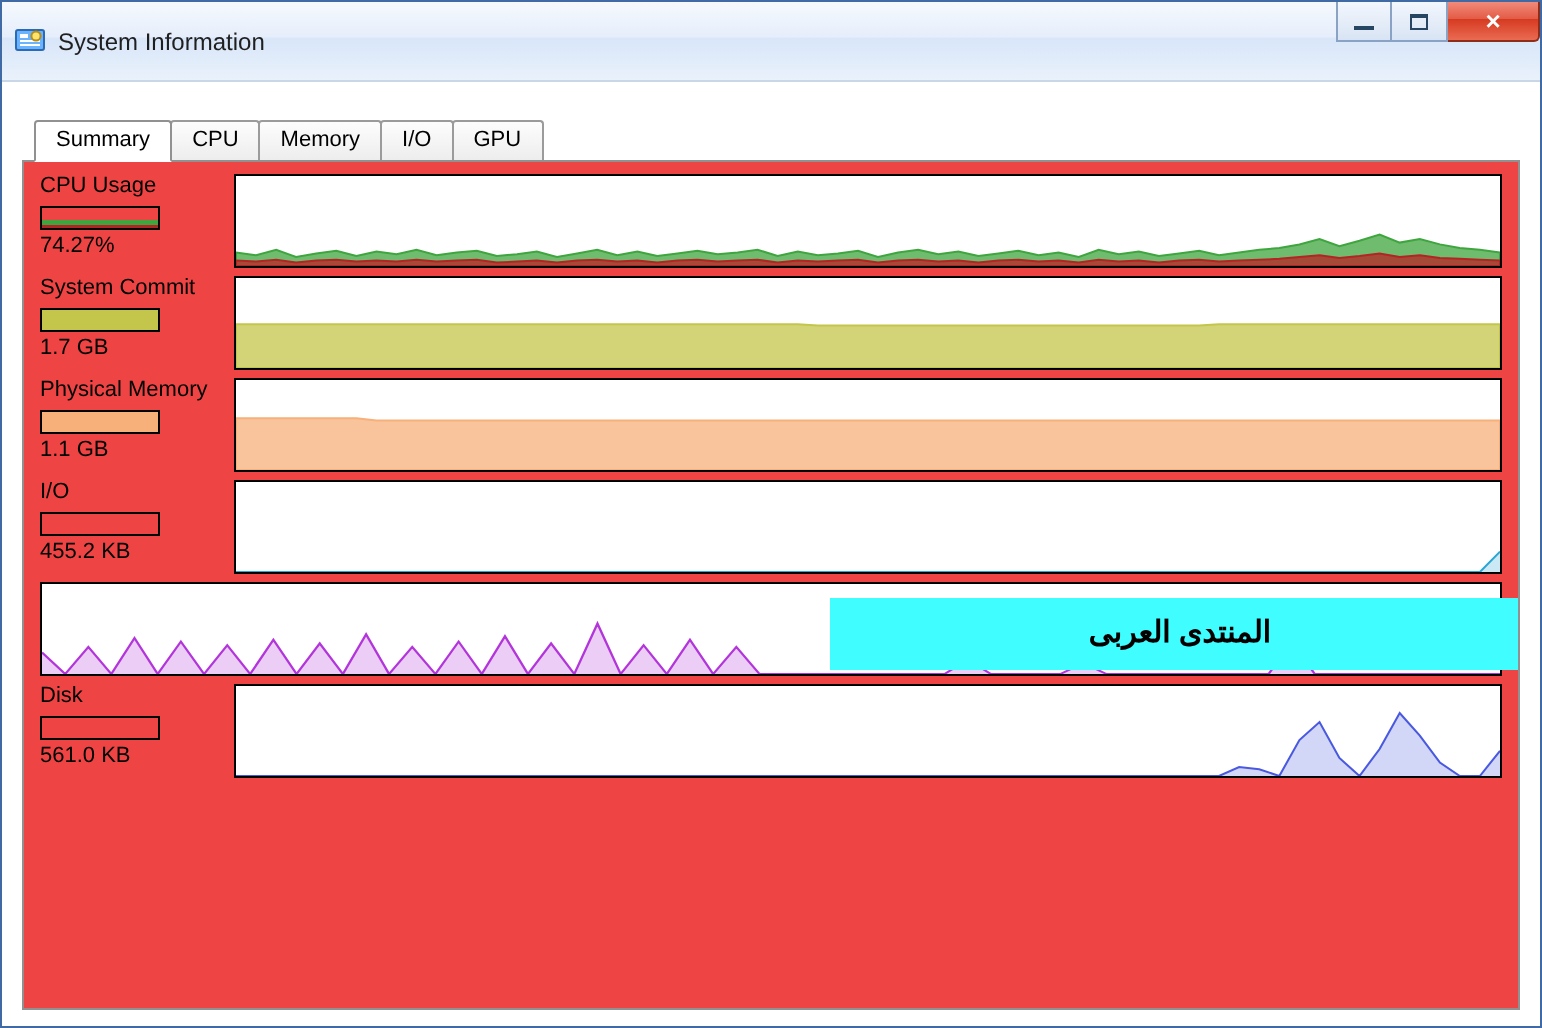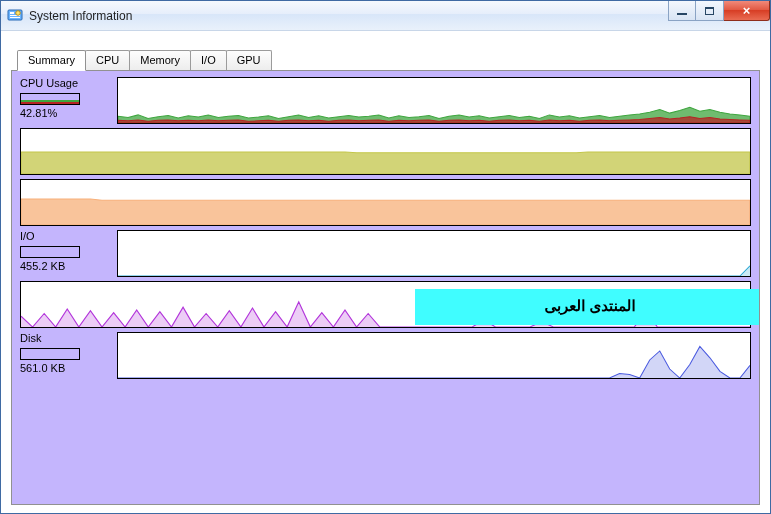--- a/index.html
+++ b/index.html
@@ -1,32 +1,32 @@
 <!DOCTYPE html>
 <html><head>
 <meta charset="utf-8">
 <style>
   * { box-sizing: border-box; }
   html, body { margin:0; padding:0; font-family:"Segoe UI",Tahoma,sans-serif; font-size:11px; background:#fff; }
   .window { width:771px; height:514px; background:#fff; border:1px solid #3f6aa3; display:flex; flex-direction:column; position:relative; }
-  .titlebar { height:30px; background:linear-gradient(to bottom,#f5f9fe 0%,#e6eefb 45%,#d8e6f9 46%,#e9f1fb 100%); display:flex; align-items:center; padding:0 0 0 6px; border-bottom:1px solid #c8d6e8; position:relative; }
+  .titlebar { height:40px; background:linear-gradient(to bottom,#f5f9fe 0%,#e6eefb 45%,#d8e6f9 46%,#e9f1fb 100%); display:flex; align-items:center; padding:0 0 0 6px; border-bottom:1px solid #c8d6e8; position:relative; }
   .titlebar .app-icon { width:16px; height:16px; margin-right:6px; }
   .titlebar .title { font-size:12px; color:#1f1f1f; flex:1; }
   .win-controls { display:flex; height:20px; position:absolute; right:0; top:0; }
   .win-btn { width:28px; height:20px; border:1px solid #8aa3c4; border-top:none; background:linear-gradient(to bottom,#f3f7fd,#d8e4f4); display:flex; align-items:center; justify-content:center; font-size:10px; color:#274664; }
   .win-btn + .win-btn { border-left:none; }
   .win-btn.close { width:46px; background:linear-gradient(to bottom,#f18a7a 0%,#e35b45 45%,#d63b22 46%,#e96b52 100%); color:#fff; border-color:#8f2d1b; border-bottom-right-radius:3px;}
   .win-btn.min span { display:block;width:10px;height:0;border-top:2px solid #274664;margin-top:6px;}
   .win-btn.max span { display:block;width:9px;height:8px;border:1px solid #274664;border-top:2px solid #274664;}
   .win-btn.close span{font-weight:bold;font-size:13px;line-height:11px;}
   .client { flex:1; padding:6px 10px 8px 10px; display:flex; flex-direction:column;margin-top:12px; }
   .tab-row { display:flex; margin-left:6px; }
   .tab { padding:3px 10px 4px; border:1px solid #9b9b9b; border-bottom:none; background:linear-gradient(to bottom,#fdfdfd,#ececec); border-top-left-radius:2px; border-top-right-radius:2px; margin-right:-1px; position:relative; top:1px; color:#000; cursor:default;}
   .tab.active { background:#fff; z-index:2; border-color:#919191; border-bottom:1px solid #fff;}
-  .panel { flex:1; border:1px solid #919191; background:#c4b5fd; padding:6px 8px 6px 8px; overflow:hidden; }
+  .panel { flex:1; border:1px solid #919191; background:#ef4444; padding:6px 8px 6px 8px; overflow:hidden; }
   .metric-row { display:flex; align-items:flex-start; margin-bottom:4px; }
   .metric-left { width:97px; flex-shrink:0; display:flex; flex-direction:column; align-items:flex-start; }
   .metric-label { margin-bottom:2px; color:#000; }
   .mini-box { width:60px; height:12px; border:1px solid #000; margin:2px 0; position:relative; overflow:hidden; }
   .mini-fill-cpu     { position:absolute; left:0; bottom:0; height:4px; width:100%; background:linear-gradient(to top,#b52424 0,#b52424 40%,#3fa63f 40%,#3fa63f 100%);}
   .mini-fill-commit  { position:absolute; left:0; bottom:0; height:10px; width:100%; background:#c3c64a;}
   .mini-fill-phys    { position:absolute; left:0; bottom:0; height:10px; width:100%; background:#f7b07a;}
   .mini-fill-io      { position:absolute; left:0; bottom:0; height:0; width:100%; }
   .mini-fill-net     { position:absolute; left:0; bottom:0; height:0; width:100%; }
   .mini-fill-disk    { position:absolute; left:0; bottom:0; height:0; width:100%; }
@@ -77,39 +77,53 @@
     </div>
 
     <div class="panel" style="position:relative;">
 
       <div class="metric-row">
         <div class="metric-left">
           <div class="metric-label">CPU Usage</div>
           <div class="mini-box">
               <div class="mini-fill-cpu"></div>
             </div>
-          <div class="metric-value">42.81%</div>
+          <div class="metric-value">74.27%</div>
         </div>
         <div class="graph-box" id="g-cpu">
             <svg viewBox="0 0 610 45" preserveAspectRatio="none">
               <path d="M0,45 L0.0,38.3 L9.7,39.6 L19.4,36.9 L29.0,40.5 L38.7,38.7 L48.4,37.4 L58.1,40.0 L67.8,37.8 L77.5,39.1 L87.1,36.9 L96.8,39.6 L106.5,38.3 L116.2,37.4 L125.9,40.0 L135.6,39.1 L145.2,37.8 L154.9,40.5 L164.6,38.7 L174.3,36.9 L184.0,39.6 L193.7,37.8 L203.3,40.0 L213.0,38.7 L222.7,37.4 L232.4,39.1 L242.1,38.3 L251.7,36.9 L261.4,40.0 L271.1,37.8 L280.8,39.6 L290.5,38.7 L300.2,37.4 L309.8,40.5 L319.5,38.3 L329.2,36.9 L338.9,39.1 L348.6,37.8 L358.3,40.0 L367.9,38.7 L377.6,37.4 L387.3,39.6 L397.0,38.3 L406.7,40.5 L416.3,36.9 L426.0,39.1 L435.7,37.8 L445.4,40.0 L455.1,38.7 L464.8,37.4 L474.4,39.6 L484.1,38.3 L493.8,36.9 L503.5,36.0 L513.2,34.2 L522.9,31.5 L532.5,35.1 L542.2,32.4 L551.9,29.3 L561.6,33.3 L571.3,31.5 L581.0,34.2 L590.6,36.0 L600.3,36.9 L610.0,38.3 L610,45 Z" fill="#3fa63f" fill-opacity="0.75" stroke="#3fa63f" stroke-width="1"></path>
               <path d="M0,45 L0.0,42.3 L9.7,42.8 L19.4,41.9 L29.0,43.2 L38.7,42.3 L48.4,41.9 L58.1,42.8 L67.8,42.3 L77.5,42.8 L87.1,41.9 L96.8,42.8 L106.5,42.3 L116.2,41.9 L125.9,43.2 L135.6,42.8 L145.2,42.3 L154.9,43.2 L164.6,42.3 L174.3,41.9 L184.0,42.8 L193.7,42.3 L203.3,43.2 L213.0,42.3 L222.7,41.9 L232.4,42.8 L242.1,42.3 L251.7,41.9 L261.4,43.2 L271.1,42.3 L280.8,42.8 L290.5,42.3 L300.2,41.9 L309.8,43.2 L319.5,42.3 L329.2,41.9 L338.9,42.8 L348.6,42.3 L358.3,43.2 L367.9,42.3 L377.6,41.9 L387.3,42.8 L397.0,42.3 L406.7,43.2 L416.3,41.9 L426.0,42.8 L435.7,42.3 L445.4,43.2 L455.1,42.3 L464.8,41.9 L474.4,42.8 L484.1,42.3 L493.8,41.9 L503.5,41.4 L513.2,40.5 L522.9,39.6 L532.5,41.0 L542.2,40.0 L551.9,38.7 L561.6,40.5 L571.3,39.6 L581.0,41.0 L590.6,41.4 L600.3,41.9 L610.0,42.3 L610,45 Z" fill="#b52424" fill-opacity="0.75" stroke="#b52424" stroke-width="1"></path>
             </svg>
           </div>
       </div>
 
       <div class="metric-row">
+        <div class="metric-left">
+          <div class="metric-label">System Commit</div>
+          <div class="mini-box">
+              <div class="mini-fill-commit"></div>
+            </div>
+          <div class="metric-value">1.7 GB</div>
+        </div>
         <div class="graph-box" id="g-commit">
             <svg viewBox="0 0 610 45" preserveAspectRatio="none">
               <path d="M0,45 L0.0,23.1 L9.7,23.1 L19.4,23.1 L29.0,23.1 L38.7,23.1 L48.4,23.1 L58.1,23.1 L67.8,23.1 L77.5,23.1 L87.1,23.1 L96.8,23.1 L106.5,23.1 L116.2,23.1 L125.9,23.1 L135.6,23.1 L145.2,23.1 L154.9,23.1 L164.6,23.1 L174.3,23.1 L184.0,23.1 L193.7,23.1 L203.3,23.1 L213.0,23.1 L222.7,23.1 L232.4,23.1 L242.1,23.1 L251.7,23.1 L261.4,23.1 L271.1,23.1 L280.8,23.8 L290.5,23.8 L300.2,23.8 L309.8,23.8 L319.5,23.8 L329.2,23.8 L338.9,23.8 L348.6,23.8 L358.3,23.8 L367.9,23.8 L377.6,23.8 L387.3,23.8 L397.0,23.8 L406.7,23.8 L416.3,23.8 L426.0,23.8 L435.7,23.8 L445.4,23.8 L455.1,23.8 L464.8,23.8 L474.4,23.1 L484.1,23.1 L493.8,23.1 L503.5,23.1 L513.2,23.1 L522.9,23.1 L532.5,23.1 L542.2,23.1 L551.9,23.1 L561.6,23.1 L571.3,23.1 L581.0,23.1 L590.6,23.1 L600.3,23.1 L610.0,23.1 L610,45 Z" fill="#c3c64a" fill-opacity="0.75" stroke="#c3c64a" stroke-width="1"></path>
             </svg>
           </div>
       </div>
 
       <div class="metric-row">
+        <div class="metric-left">
+          <div class="metric-label">Physical Memory</div>
+          <div class="mini-box">
+              <div class="mini-fill-phys"></div>
+            </div>
+          <div class="metric-value">1.1 GB</div>
+        </div>
         <div class="graph-box" id="g-phys">
             <svg viewBox="0 0 610 45" preserveAspectRatio="none">
               <path d="M0,45 L0.0,19.1 L9.7,19.1 L19.4,19.1 L29.0,19.1 L38.7,19.1 L48.4,19.1 L58.1,19.1 L67.8,20.2 L77.5,20.2 L87.1,20.2 L96.8,20.2 L106.5,20.2 L116.2,20.2 L125.9,20.2 L135.6,20.2 L145.2,20.2 L154.9,20.2 L164.6,20.2 L174.3,20.2 L184.0,20.2 L193.7,20.2 L203.3,20.2 L213.0,20.2 L222.7,20.2 L232.4,20.2 L242.1,20.2 L251.7,20.2 L261.4,20.2 L271.1,20.2 L280.8,20.2 L290.5,20.2 L300.2,20.2 L309.8,20.2 L319.5,20.2 L329.2,20.2 L338.9,20.2 L348.6,20.2 L358.3,20.2 L367.9,20.2 L377.6,20.2 L387.3,20.2 L397.0,20.2 L406.7,20.2 L416.3,20.2 L426.0,20.2 L435.7,20.2 L445.4,20.2 L455.1,20.2 L464.8,20.2 L474.4,20.2 L484.1,20.2 L493.8,20.2 L503.5,20.2 L513.2,20.2 L522.9,20.2 L532.5,20.2 L542.2,20.2 L551.9,20.2 L561.6,20.2 L571.3,20.2 L581.0,20.2 L590.6,20.2 L600.3,20.2 L610.0,20.2 L610,45 Z" fill="#f7b07a" fill-opacity="0.75" stroke="#f7b07a" stroke-width="1"></path>
             </svg>
           </div>
       </div>
 
       <div class="metric-row">
         <div class="metric-left">
           <div class="metric-label">I/O</div>

